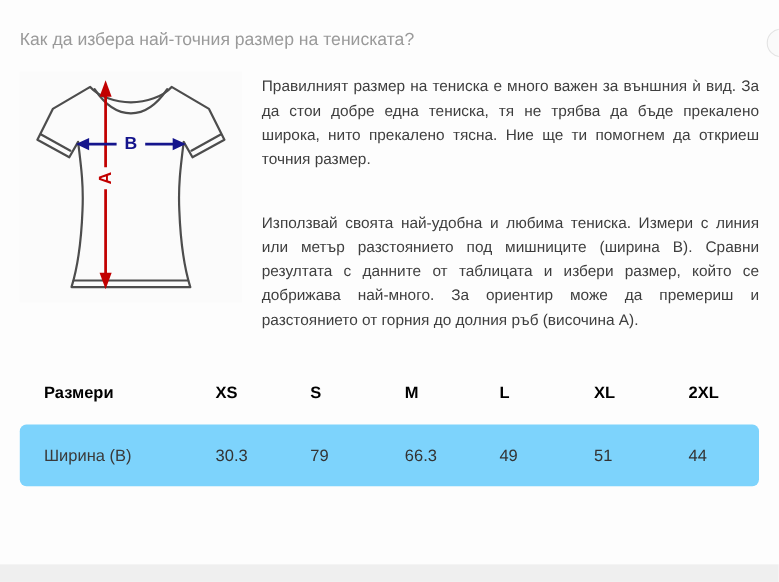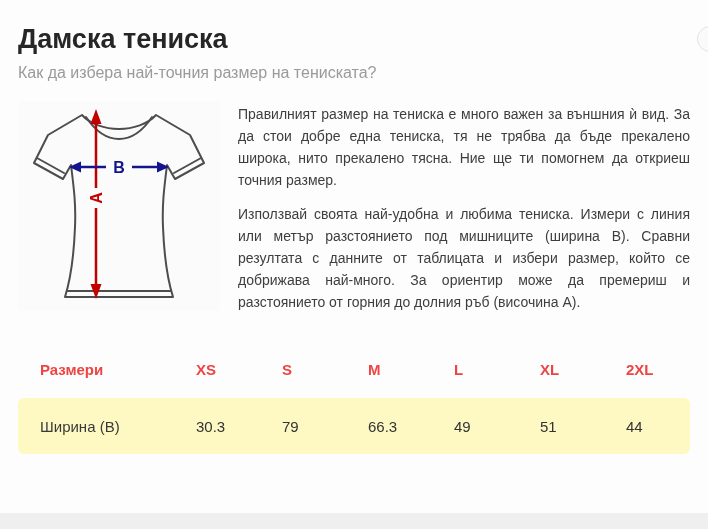--- a/index.html
+++ b/index.html
@@ -30,34 +30,34 @@
   .figure {
     flex:none; width:202px; height:210px;
     background:#fbfbfb;
   }
   .paragraphs {
     flex:1; margin-top:2px;
     font-size:14px; line-height:22px;
     text-align:justify; color:#3e3e3e;
   }
   .paragraphs p { margin:0; }
-  .paragraphs p + p { margin-top:12px; }
+  .paragraphs p + p { margin-top:36px; }
 
   
   .size-table { margin-top:27px; }
   .t-grid {
     display:grid;
     grid-template-columns:156px repeat(5, 86px) 1fr;
     align-items:center;
     padding-left:22px;
   }
-  .t-head { height:58px; font-size:15px; font-weight:700; color:#ef4444; }
+  .t-head { height:58px; font-size:15px; font-weight:700; color:#000000; }
   .t-row {
     height:56px; font-size:15px; color:#333333;
-    background:#fef9c3; border-radius:6px;
+    background:#7dd3fc; border-radius:6px;
   }
   .t-row + .t-row { margin-top:6px; }
   .t-row .row-label { color:#3a3a3a; }
 
   
   .bottom-strip {
     position:absolute; left:0; right:0; bottom:0;
     height:16px; background:#efefef;
   }
   .partial-circle {
@@ -74,21 +74,20 @@
   .arrow-b { stroke:#14148c; stroke-width:2.5; }
   .arrow-b-fill { fill:#14148c; }
   .label-a { fill:#c20000; font-weight:bold; font-size:16px; }
   .label-b { fill:#14148c; font-weight:bold; font-size:16px; }
 </style>
 </head>
 <body>
 
 <div class="page">
 
-  <h1 class="title">Дамска тениска</h1>
   <h2 class="subtitle">Как да избера най-точния размер на тениската?</h2>
 
   <div class="content-row">
 
     <div class="figure">
       <svg viewBox="0 0 202 210" width="202" height="210">
 
         <path class="shirt-outline" d="M64 14 C72 23 87 28 101 28 C115 28 130 23 138 14
                  L172 34 L186 62 L157 78 L149 64
                  C146 88 144 104 145 126 C146 152 150 180 155 196

